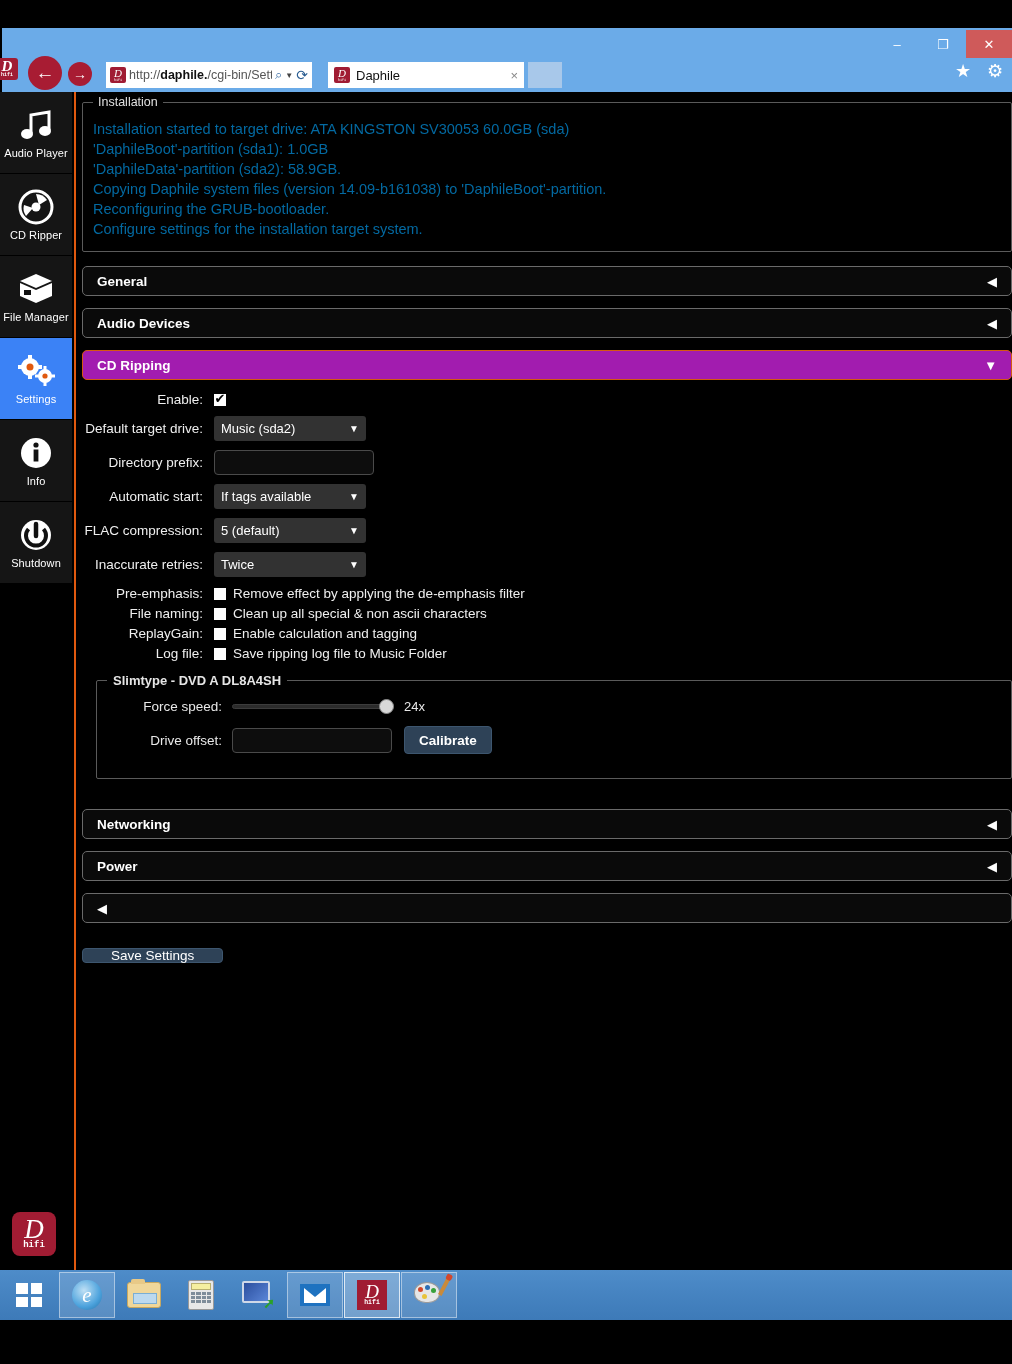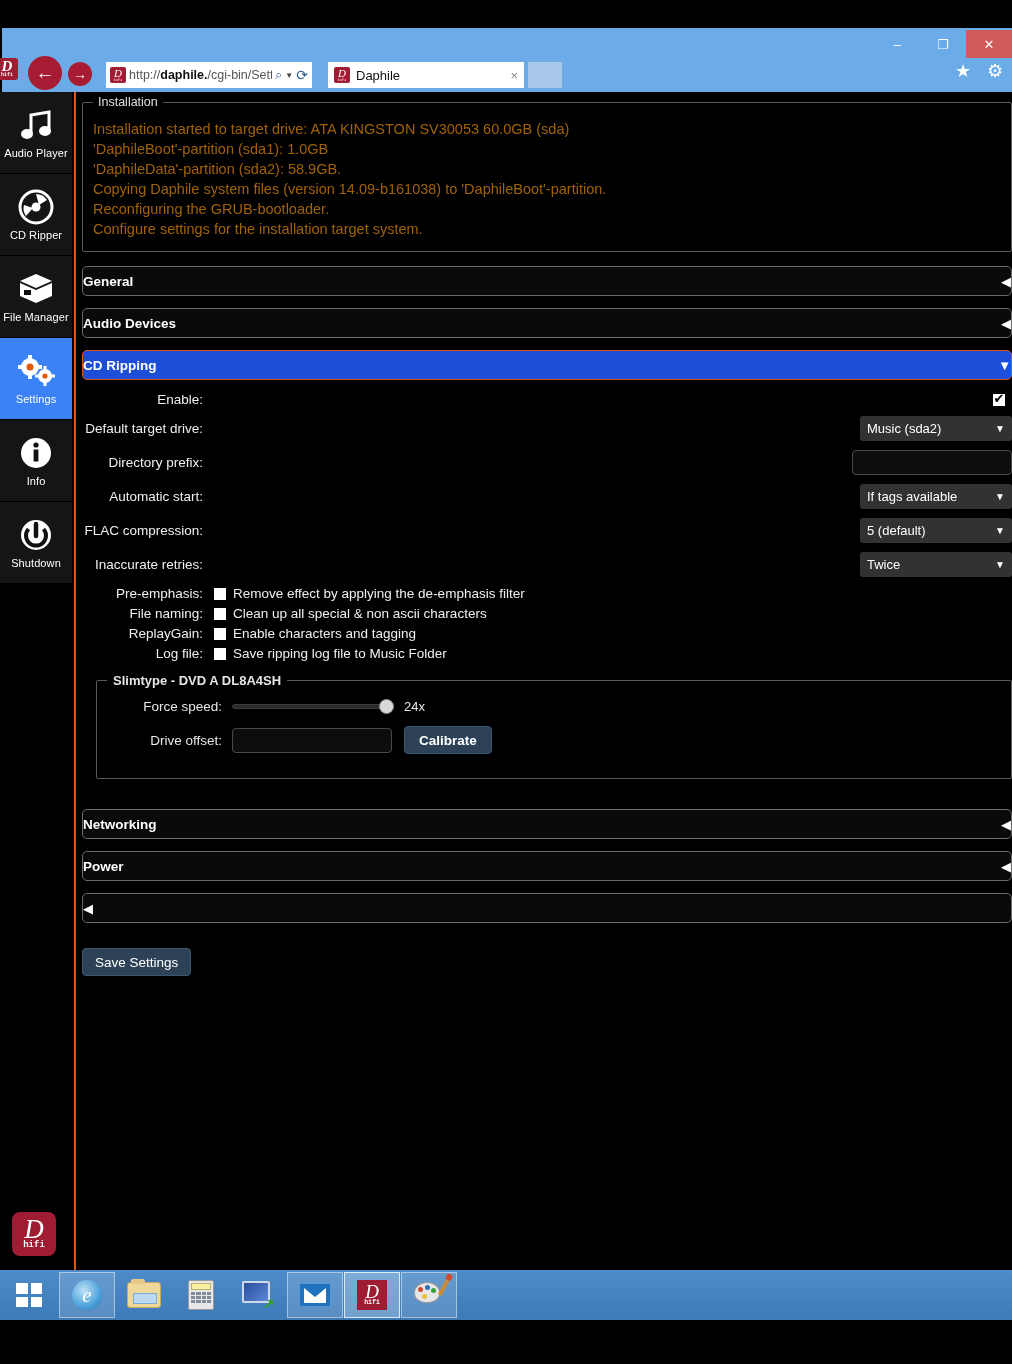--- a/index.html
+++ b/index.html
@@ -88,33 +88,33 @@
   .side-logo .d { font-family:"Liberation Serif", serif; font-size:27px; font-style:italic; line-height:22px; }
   .side-logo .hifi { font-family:"Liberation Mono", monospace; font-size:9px; font-weight:bold; line-height:11px; }
 
   
   #content { position:absolute; left:82px; top:92px; width:930px; height:1178px; background:#000; color:#e8e8e8; }
 
   fieldset.panel {
     border:1px solid #5a5a5a; border-radius:2px; margin: 3px 0 14px 0; padding: 10px 10px 12px 10px;
   }
   fieldset.panel > legend { font-size:12.5px; color:#e0e0e0; padding:0 5px; }
-  .inst-line { font-size:14.5px; line-height:20px; color:#a16207; }
+  .inst-line { font-size:14.5px; line-height:20px; color:#0369a1; }
 
   .section-head {
     height:30px; border:1px solid #6a6a6a; border-radius:5px; background:#0a0a0a;
-    display:flex; align-items:center; padding:0 0; margin-bottom:11px; color:#fff;margin-top:12px;
-  }
-  .section-head.open { background:#1d4ed8; border-color:#d4590f; margin-bottom:0; }
+    display:flex; align-items:center; padding:0 14px; margin-bottom:11px; color:#fff;margin-top:12px;
+  }
+  .section-head.open { background:#a21caf; border-color:#d4590f; margin-bottom:0; }
   .section-title { flex:1; font-size:13.5px; font-weight:bold; }
   .section-arrow { font-size:13px; color:#fff; }
 
   .section-body { padding: 12px 0 4px 0; }
 
-  .frow { display:flex; align-items:center; margin-bottom:9px;justify-content:space-between; }
+  .frow { display:flex; align-items:center; margin-bottom:9px; }
   .flabel { width:132px; text-align:right; padding-right:11px; font-size:13.5px; color:#efefef; flex:none; }
   .fselect {
     width:152px; height:25px; background:#323232; border:none; border-radius:3px;
     display:flex; align-items:center; padding:0 7px; font-size:13px; color:#fff;
   }
   .fselect span.val { flex:1; white-space:nowrap; overflow:hidden; }
   .fselect span.arr { font-size:10px; }
   .ftext {
     width:160px; height:25px; background:#0d0d0d; border:1px solid #4a4a4a; border-radius:4px;
   }
@@ -140,21 +140,21 @@
     background:#d8d8d8; border:1px solid #8a8a8a; }
   .slider-val { font-size:13px; margin-left:12px; }
 
   .offset-input { width:160px; height:25px; background:#0d0d0d; border:1px solid #4a4a4a; border-radius:4px; }
   .calibrate-btn {
     margin-left:12px; height:28px; padding: 0 14px; background:#2e4257; border:1px solid #3d566f;
     border-radius:4px; color:#fff; font-size:13.5px; display:flex; align-items:center;font-weight:bold;
   }
 
   .save-btn {
-    margin-top:14px; height:28px; padding:0 12px; background:#2e4257; border:1px solid #3d566f;
+    margin-top:14px; height:15px; padding:0 28px; background:#2e4257; border:1px solid #3d566f;
     border-radius:4px; color:#fff; font-size:13.5px; display:inline-flex; align-items:center;
   }
 
   
   #taskbar {
     position:absolute; left:0; bottom:44px; width:1012px; height:50px;
     background: linear-gradient(#4e8cc9, #3d7ab8);
     display:flex; align-items:center; gap:1px;
   }
   .tb-item { width:56px; height:46px; display:flex; align-items:center; justify-content:center; }
@@ -408,21 +408,21 @@
       <div class="cbox-text">Remove effect by applying the de-emphasis filter</div>
     </div>
     <div class="crow">
       <div class="flabel">File naming:</div>
       <div class="cbox"></div>
       <div class="cbox-text">Clean up all special &amp; non ascii characters</div>
     </div>
     <div class="crow">
       <div class="flabel">ReplayGain:</div>
       <div class="cbox"></div>
-      <div class="cbox-text">Enable characters and tagging</div>
+      <div class="cbox-text">Enable calculation and tagging</div>
     </div>
     <div class="crow">
       <div class="flabel">Log file:</div>
       <div class="cbox"></div>
       <div class="cbox-text">Save ripping log file to Music Folder</div>
     </div>
 
     <fieldset class="drive">
       <legend>Slimtype - DVD A DL8A4SH</legend>
 

